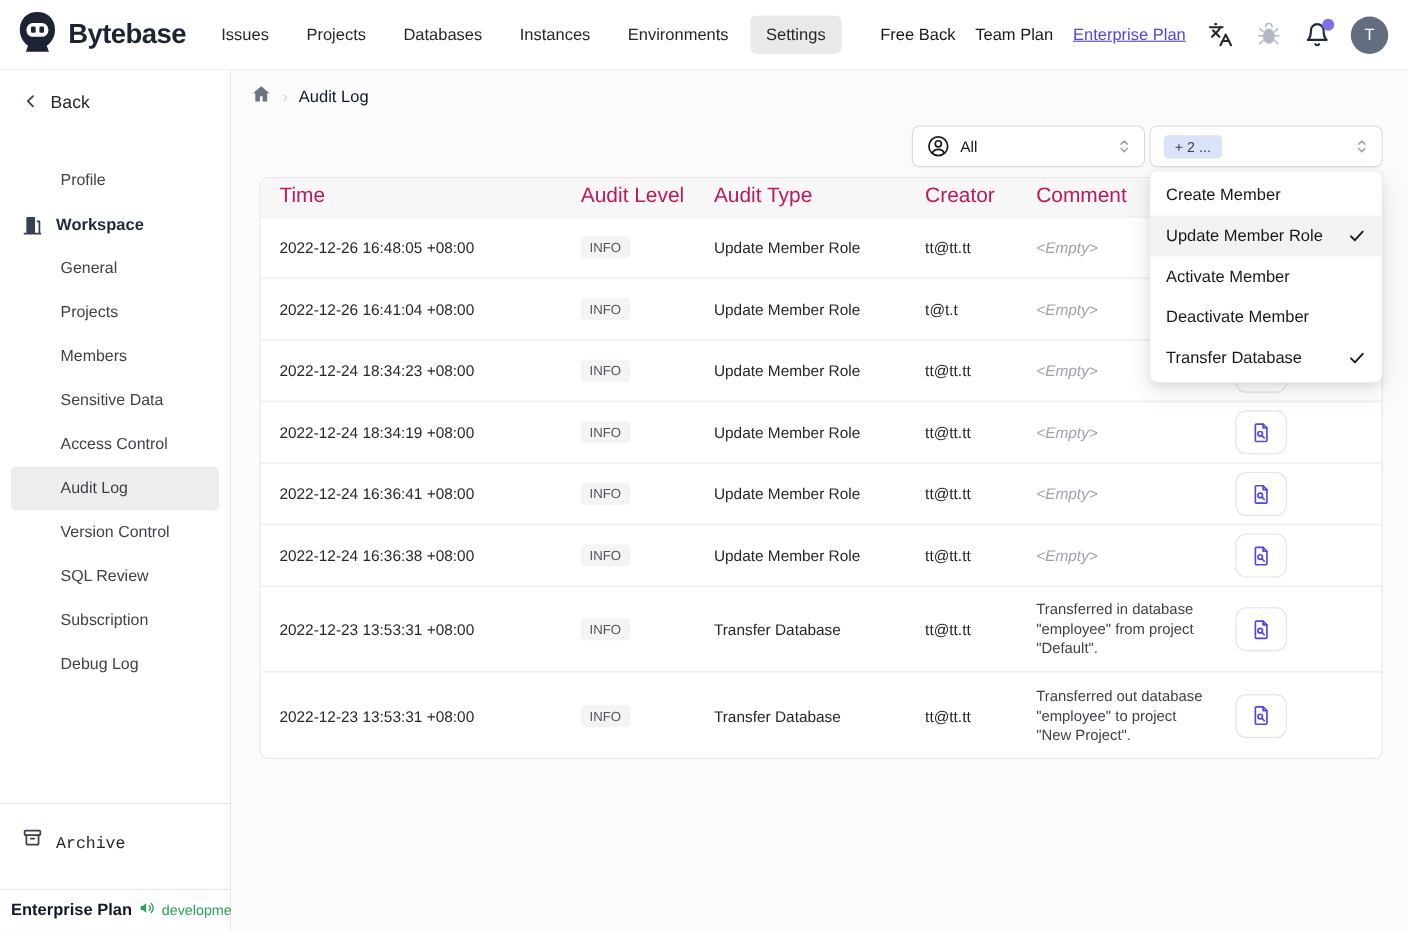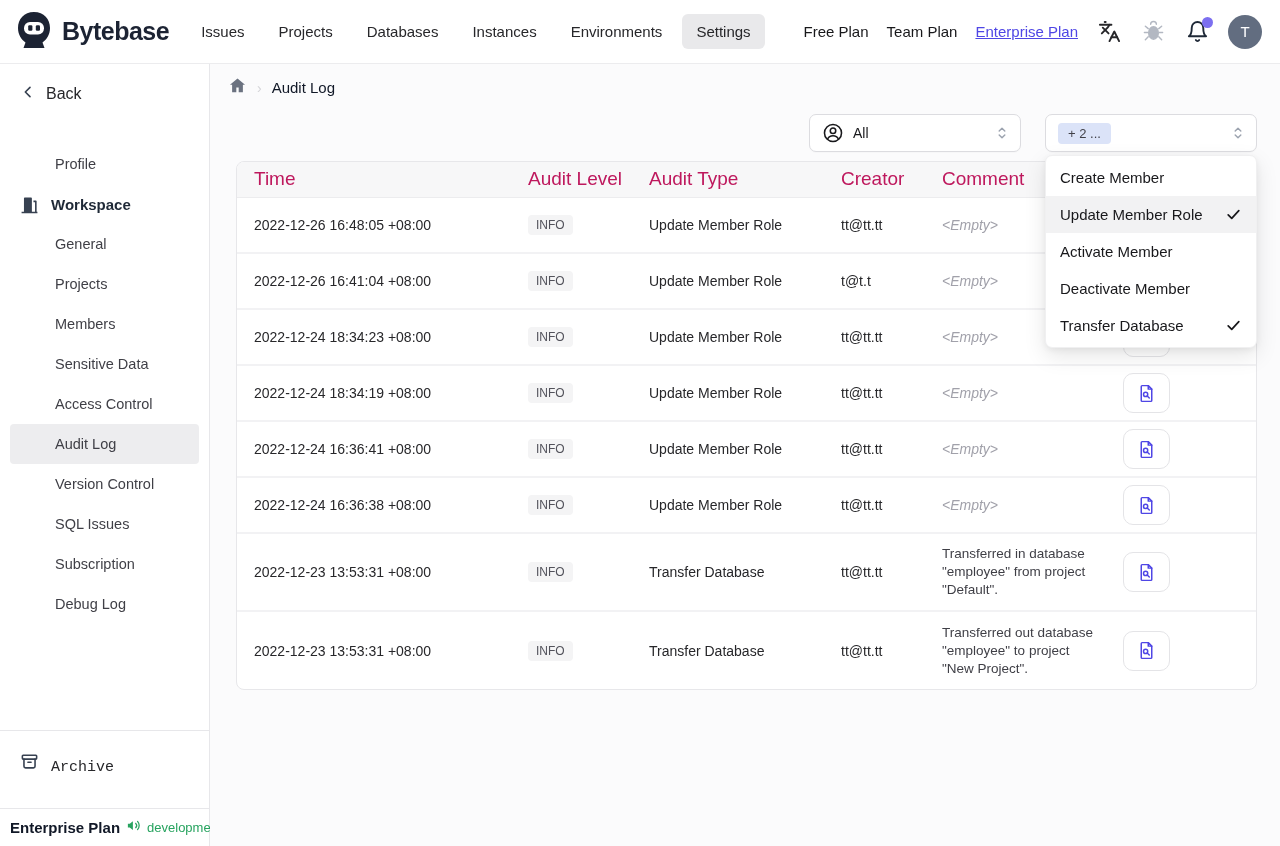--- a/index.html
+++ b/index.html
@@ -47,21 +47,21 @@
   .side-footer svg { width:15px; height:15px; }
   .side-footer .env { font-size:13px; white-space:nowrap; }
 
   
   .main { position:absolute; top:64px; left:210px; right:0; bottom:0; background:#fbfbfc; }
   .breadcrumb { position:absolute; top:12px; left:18px; display:flex; align-items:center; gap:10px; }
   .breadcrumb svg { width:19px; height:19px; }
   .crumb-sep { color:#d4d4d8; font-size:14px; }
   .crumb-label { font-size:15px; color:#111827; }
 
-  .filters { position:absolute; top:50px; right:23px; display:flex; gap:24px; }
+  .filters { position:absolute; top:50px; right:23px; display:flex; gap:4px; }
   .select { width:212px; height:38px; background:#fff; border:1px solid #dcdce0; border-radius:7px;
             display:flex; align-items:center; padding:0 10px 0 12px; cursor:pointer; box-shadow:0 1px 1px rgba(0,0,0,0.02); }
   .select .sel-icon svg { width:22px; height:22px; display:block; }
   .select .sel-label { margin-left:9px; font-size:14px; color:#18181b; }
   .sel-pill { font-size:13px; color:#3f3f46; background:#dbe3f8; border-radius:4px; padding:3px 10px; }
   .sel-caret { margin-left:auto; }
   .sel-caret svg { width:16px; height:16px; display:block; }
 
   
   .table-wrap { position:absolute; top:97px; left:26px; width:1021px; background:#fff;
@@ -111,21 +111,21 @@
         <div class="nav-item">Issues</div>
         <div class="nav-item">Projects</div>
         <div class="nav-item">Databases</div>
         <div class="nav-item">Instances</div>
         <div class="nav-item">Environments</div>
         <div class="nav-item active">Settings</div>
       </nav>
     <div class="nav-spacer"></div>
     <div class="nav-right">
       <div style="display:flex;gap:18px;align-items:center;">
-          <span class="plan-link">Free Plan</span>
+          <span class="plan-link">Free Back</span>
           <span class="plan-link">Team Plan</span>
           <span class="plan-link link" style="color: rgb(79, 70, 229);">Enterprise Plan</span>
         </div>
       <div class="icon-btn">
         <svg viewBox="0 0 24 24" fill="none" stroke="#27272a" stroke-width="2" stroke-linecap="round" stroke-linejoin="round">
           <path d="m5 8 6 6"></path>
             <path d="m4 14 6-6 2-3"></path>
             <path d="M2 5h12"></path>
             <path d="M7 2h1"></path>
             <path d="m22 22-5-10-5 10"></path>
@@ -186,21 +186,21 @@
         <div class="side-item">
           <span>Access Control</span>
         </div>
         <div class="side-item active">
           <span>Audit Log</span>
         </div>
         <div class="side-item">
           <span>Version Control</span>
         </div>
         <div class="side-item">
-          <span>SQL Issues</span>
+          <span>SQL Review</span>
         </div>
         <div class="side-item">
           <span>Subscription</span>
         </div>
         <div class="side-item">
           <span>Debug Log</span>
         </div>
       </div>
     <div class="side-spacer"></div>
     <div class="archive-row">

